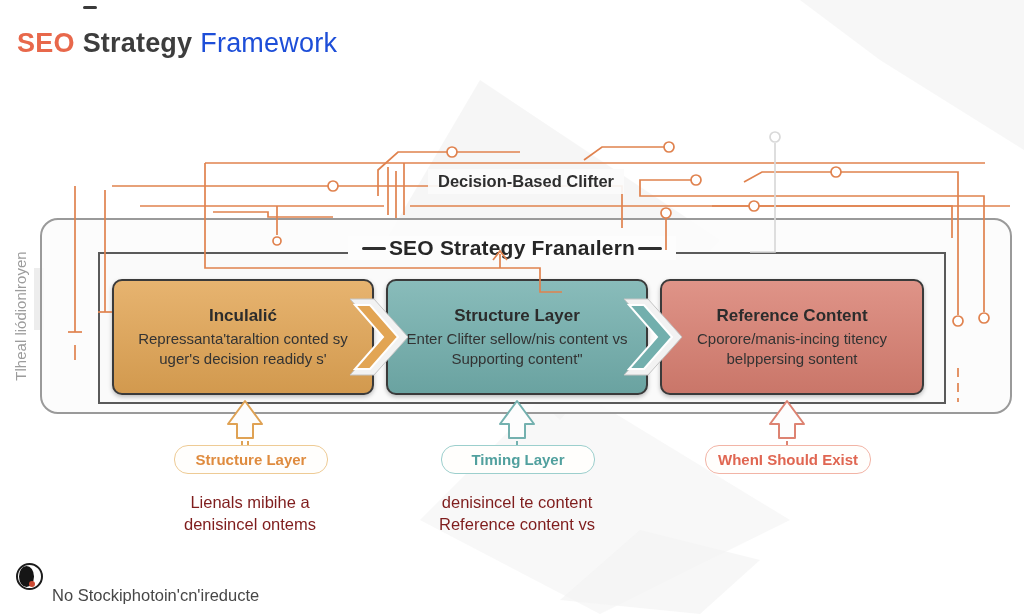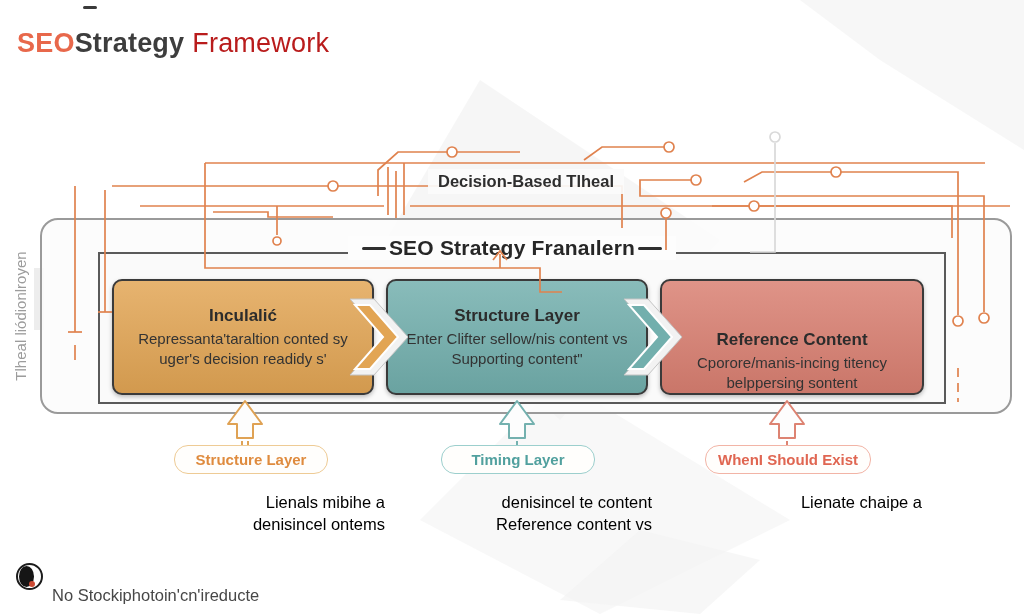--- a/index.html
+++ b/index.html
@@ -1,22 +1,22 @@
 <!DOCTYPE html>
 <html><head>
 <meta charset="utf-8">
 <style>
   html,body{margin:0;padding:0;width:1024px;height:614px;overflow:hidden;
     background:#ffffff;font-family:"Liberation Sans",sans-serif;position:relative;}
   .abs{position:absolute;}
   
   .header{left:17px;top:28px;font-size:27px;letter-spacing:.2px;}
   .header .seo{font-weight:700;text-align:right;}
-  .header .strat{font-weight:700;color:#3d3d3d;}
-  .header .frame{font-weight:400;color:#b91c1c;margin-left:8px;}
+  .header .strat{font-weight:700;color:#3d3d3d;margin-left:8px;}
+  .header .frame{font-weight:400;color:#1d4ed8;margin-left:8px;}
   .top-tick{left:83px;top:6px;width:14px;height:3px;background:#3a3a3a;border-radius:2px;}
   
   .decision{left:428px;top:169px;font-size:16.5px;font-weight:700;color:#2e2e2e;
     background:rgba(251,251,251,.92);padding:3px 10px;z-index:6;}
   
   .outer{left:40px;top:218px;width:968px;height:192px;border:2px solid #9a9a9a;
     border-radius:18px;background:rgba(252,252,252,.85);z-index:2;}
   .inner{left:98px;top:252px;width:844px;height:148px;border:2px solid #5a5a5a;
     background:#fafafa;z-index:2;}
   .inner-title{left:0;right:0;top:236px;display:flex;justify-content:center;z-index:4;}
@@ -27,27 +27,27 @@
   .side-label{left:-62px;top:305px;width:170px;height:22px;transform:rotate(-90deg);
     transform-origin:center;color:#9c9c9c;font-size:15px;text-align:center;z-index:3;white-space:nowrap;}
   
   .fbox{top:279px;width:262px;height:116px;border:2px solid #3a3a3a;border-radius:10px;
     z-index:3;display:flex;flex-direction:column;justify-content:center;align-items:center;
     text-align:center;padding:0 6px;box-sizing:border-box;
     background-image:linear-gradient(rgba(255,255,255,.16),rgba(0,0,0,.07));
     box-shadow:0 2px 4px rgba(0,0,0,.25);}
   .fbox .t{font-size:17px;font-weight:700;color:#2c2c2c;margin-bottom:3px;}
   .fbox .b{font-size:15px;color:#333333;line-height:1.32;}
-  .box1{left:112px;} .box2{left:386px;} .box3{left:660px;width:264px;justify-content:flex-end;}
+  .box1{left:112px;} .box2{left:386px;} .box3{left:660px;width:264px;}
   
   .badge{top:445px;height:27px;border:1.6px solid;border-radius:14px;background:#fffefc;
     display:flex;align-items:center;justify-content:center;font-size:15px;font-weight:700;z-index:6;}
   .badge1{left:174px;width:152px;} .badge2{left:441px;width:152px;} .badge3{left:705px;width:164px;}
   
-  .desc{top:492px;width:270px;text-align:right;color:#000000;font-size:16.5px;line-height:1.32;z-index:6;}
+  .desc{top:492px;width:270px;text-align:center;color:#7f1d1d;font-size:16.5px;line-height:1.32;z-index:6;}
   .desc1{left:115px;} .desc2{left:382px;} .desc3{left:652px;}
   
   .logo{left:16px;top:563px;width:27px;height:27px;border-radius:50%;border:2px solid #1c1c1c;
     background:#ffffff;box-sizing:border-box;z-index:6;}
   .logo::before{content:"";position:absolute;left:1px;top:1px;width:15px;height:21px;
     border-radius:50%;background:#151515;}
   .logo::after{content:"";position:absolute;left:11px;bottom:1px;width:6px;height:6px;
     border-radius:50%;background:#cc4a33;}
   .brand{left:52px;top:586px;font-size:16.5px;color:#474747;z-index:6;}
   svg.layer{left:0;top:0;z-index:5;pointer-events:none;}
@@ -63,21 +63,21 @@
   <rect x="34" y="268" width="10" height="62" fill="#ededed"></rect>
   <polygon points="640,530 760,560 700,614 560,600" fill="#f4f4f4" opacity="0.7"></polygon>
 </svg>
 
 <div class="abs top-tick"></div>
 
 <div class="abs header">
   <span class="seo" style="color:#e8684b">SEO</span><span class="strat">Strategy</span><span class="frame">Framework</span>
 </div>
 
-<div class="abs decision">Decision-Based Tlheal</div>
+<div class="abs decision">Decision-Based Clifter</div>
 
 <div class="abs outer"></div>
 
 <div class="abs side-label">Tlheal liódionlroyen</div>
 
 <div class="abs inner"></div>
 
 <div class="abs inner-title">
   <div class="wrap">
     <span class="dash"></span>
@@ -178,17 +178,16 @@
 
 <div class="abs desc desc1">
   <div>Lienals mibihe a</div>
   <div>denisincel ontems</div>
 </div>
 <div class="abs desc desc2">
   <div>denisincel te content</div>
   <div>Reference content vs</div>
 </div>
 <div class="abs desc desc3">
-  <div>Lienate chaipe a</div>
 </div>
 
 <div class="abs logo"></div>
 <div class="abs brand">No Stockiphotoin'cn'ireducte</div>
 
 </body></html>

